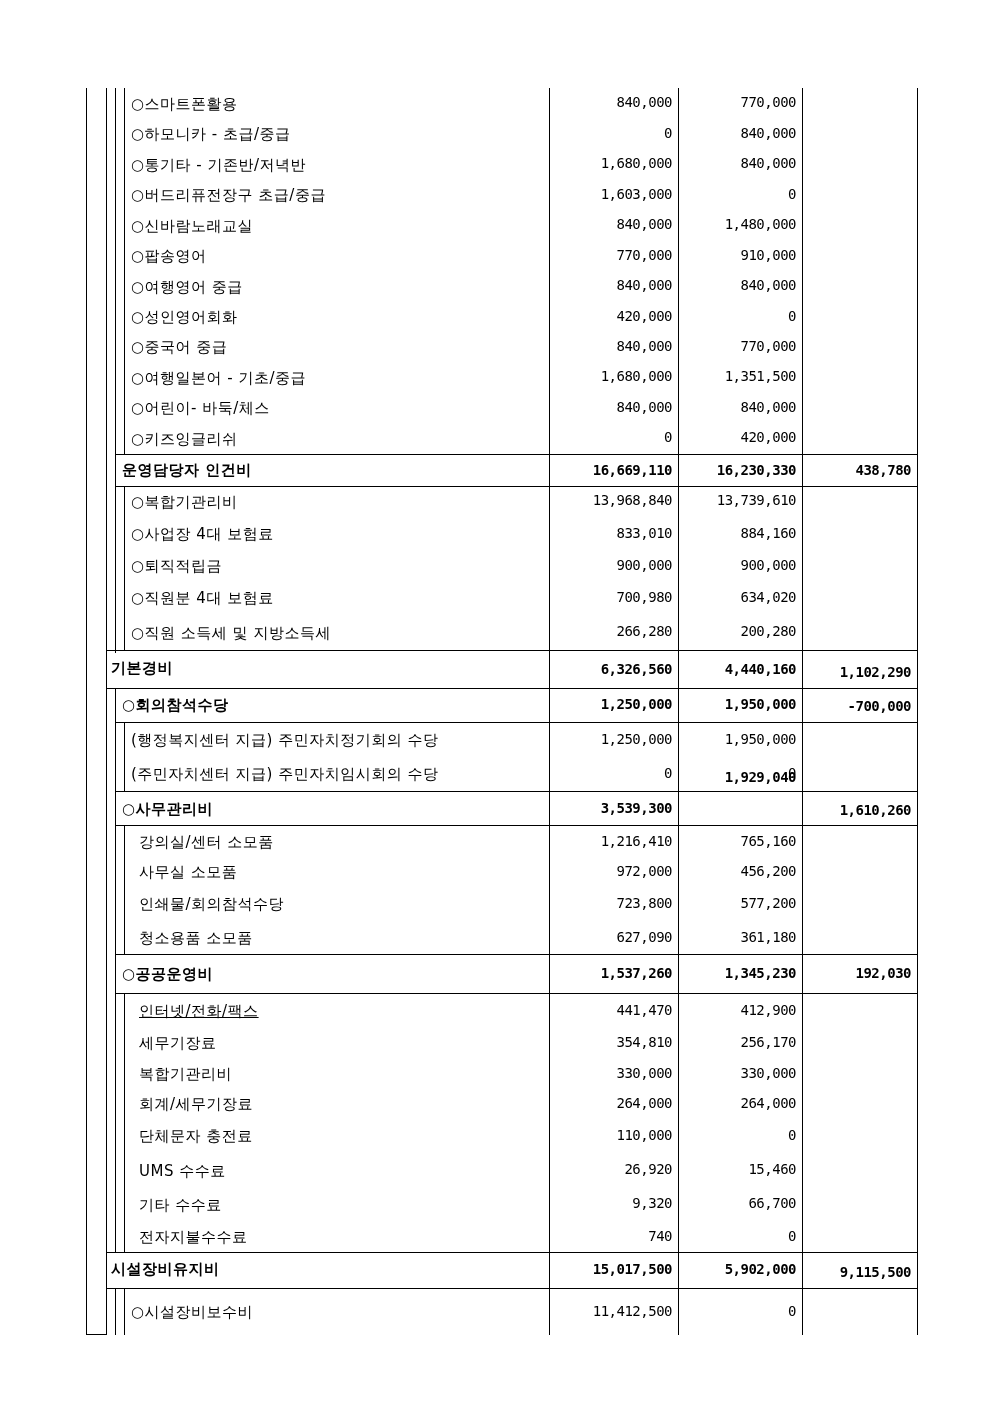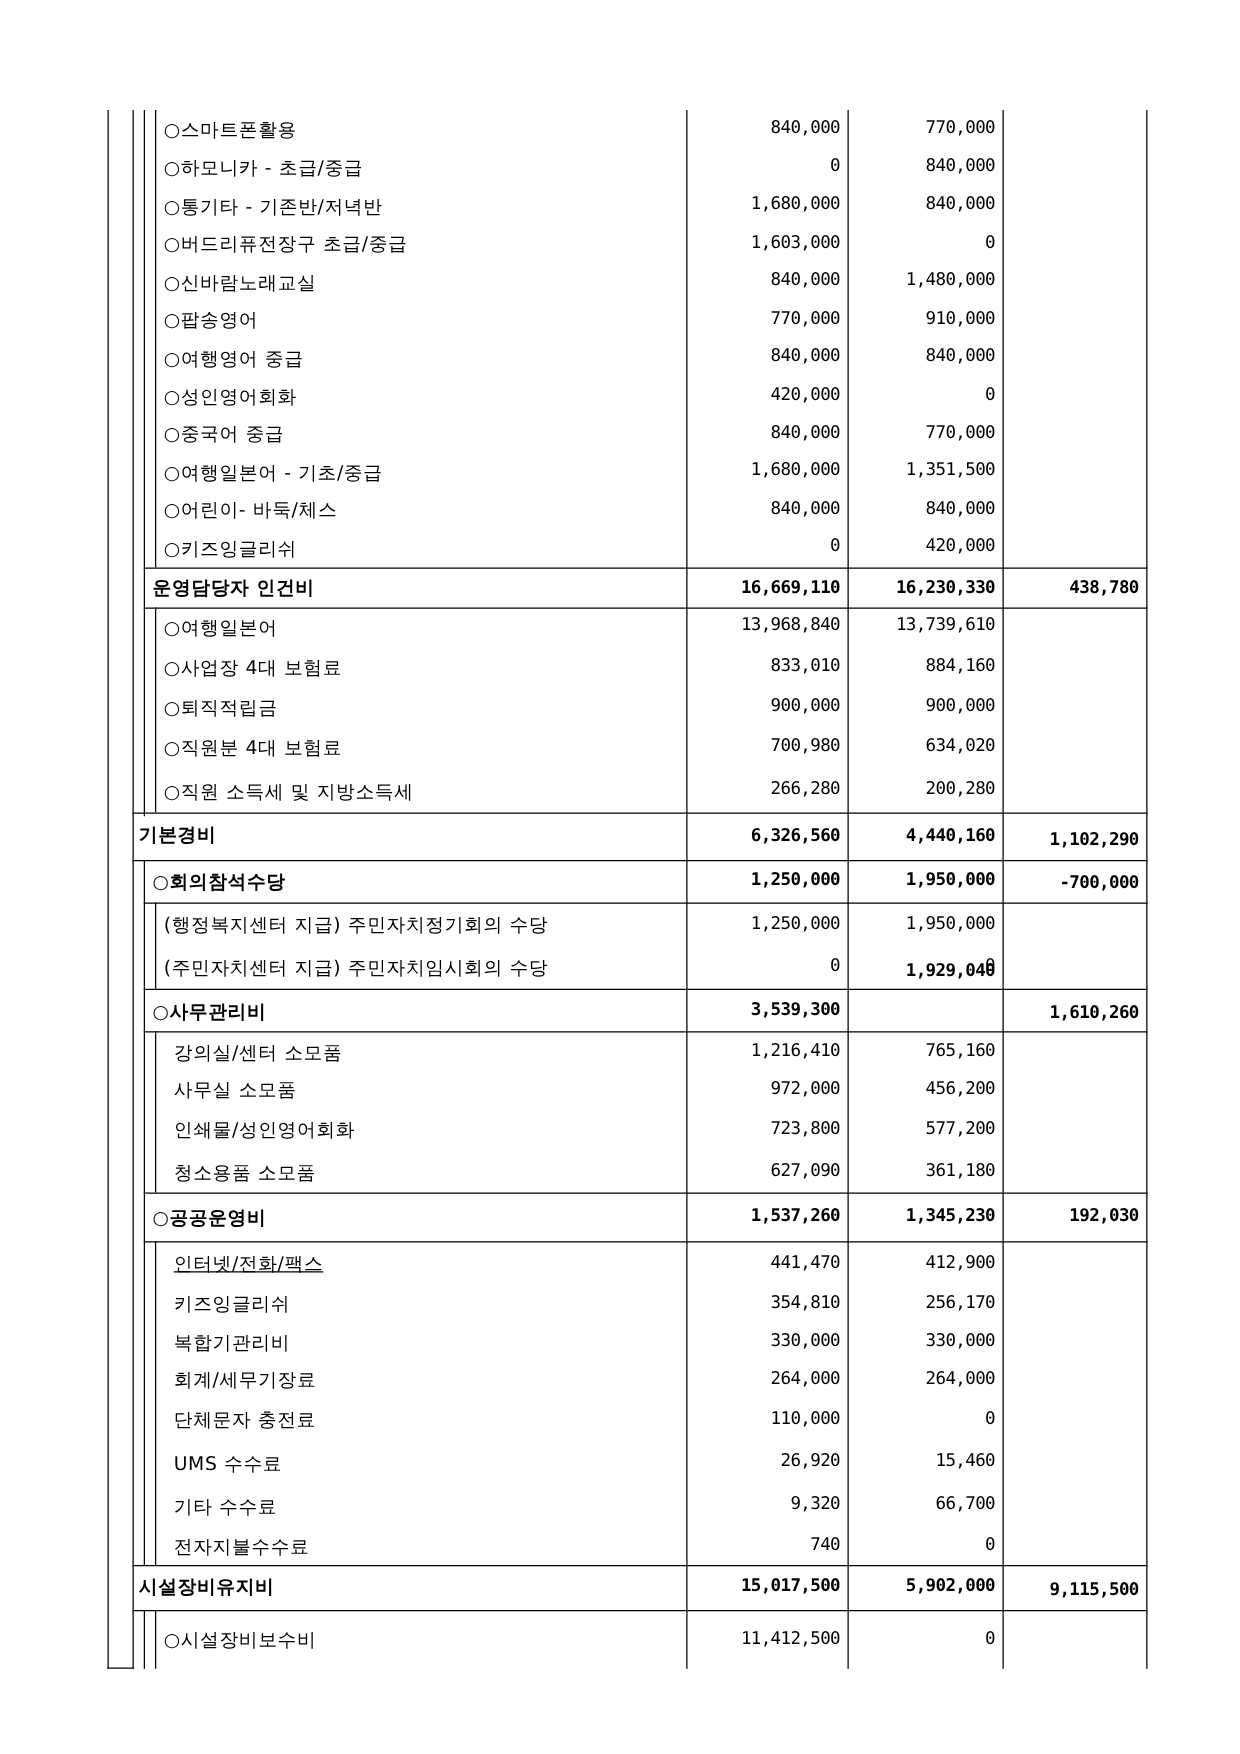--- a/index.html
+++ b/index.html
@@ -113,21 +113,21 @@
     <span class="num c2" style="top:428px;">420,000</span>
   </div>
 
   <div>
     <span class="lbl b" style="left:122px;top:461px;">운영담당자 인건비</span>
     <span class="num c1 b" style="top:461px;">16,669,110</span>
     <span class="num c2 b" style="top:461px;">16,230,330</span>
     <span class="num c3 b" style="top:461px;">438,780</span>
   </div>
   <div>
-    <span class="lbl" style="left:131px;top:493px;">○여행일본어</span>
+    <span class="lbl" style="left:131px;top:493px;">○복합기관리비</span>
     <span class="num c1" style="top:491px;">13,968,840</span>
     <span class="num c2" style="top:491px;">13,739,610</span>
   </div>
   <div>
     <span class="lbl" style="left:131px;top:525px;">○사업장 4대 보험료</span>
     <span class="num c1" style="top:524px;">833,010</span>
     <span class="num c2" style="top:524px;">884,160</span>
   </div>
   <div>
     <span class="lbl" style="left:131px;top:557px;">○퇴직적립금</span>
@@ -179,21 +179,21 @@
     <span class="lbl" style="left:139px;top:833px;">강의실/센터 소모품</span>
     <span class="num c1" style="top:832px;">1,216,410</span>
     <span class="num c2" style="top:832px;">765,160</span>
   </div>
   <div>
     <span class="lbl" style="left:139px;top:863px;">사무실 소모품</span>
     <span class="num c1" style="top:862px;">972,000</span>
     <span class="num c2" style="top:862px;">456,200</span>
   </div>
   <div>
-    <span class="lbl" style="left:139px;top:895px;">인쇄물/성인영어회화</span>
+    <span class="lbl" style="left:139px;top:895px;">인쇄물/회의참석수당</span>
     <span class="num c1" style="top:894px;">723,800</span>
     <span class="num c2" style="top:894px;">577,200</span>
   </div>
   <div>
     <span class="lbl" style="left:139px;top:929px;">청소용품 소모품</span>
     <span class="num c1" style="top:928px;">627,090</span>
     <span class="num c2" style="top:928px;">361,180</span>
   </div>
 
   <div>
@@ -201,21 +201,21 @@
     <span class="num c1 b" style="top:964px;">1,537,260</span>
     <span class="num c2 b" style="top:964px;">1,345,230</span>
     <span class="num c3 b" style="top:964px;">192,030</span>
   </div>
   <div>
     <span class="lbl" style="left:139px;top:1002px;text-decoration:underline;">인터넷/전화/팩스</span>
     <span class="num c1" style="top:1001px;">441,470</span>
     <span class="num c2" style="top:1001px;">412,900</span>
   </div>
   <div>
-    <span class="lbl" style="left:139px;top:1034px;">키즈잉글리쉬</span>
+    <span class="lbl" style="left:139px;top:1034px;">세무기장료</span>
     <span class="num c1" style="top:1033px;">354,810</span>
     <span class="num c2" style="top:1033px;">256,170</span>
   </div>
   <div>
     <span class="lbl" style="left:139px;top:1065px;">복합기관리비</span>
     <span class="num c1" style="top:1064px;">330,000</span>
     <span class="num c2" style="top:1064px;">330,000</span>
   </div>
   <div>
     <span class="lbl" style="left:139px;top:1095px;">회계/세무기장료</span>

